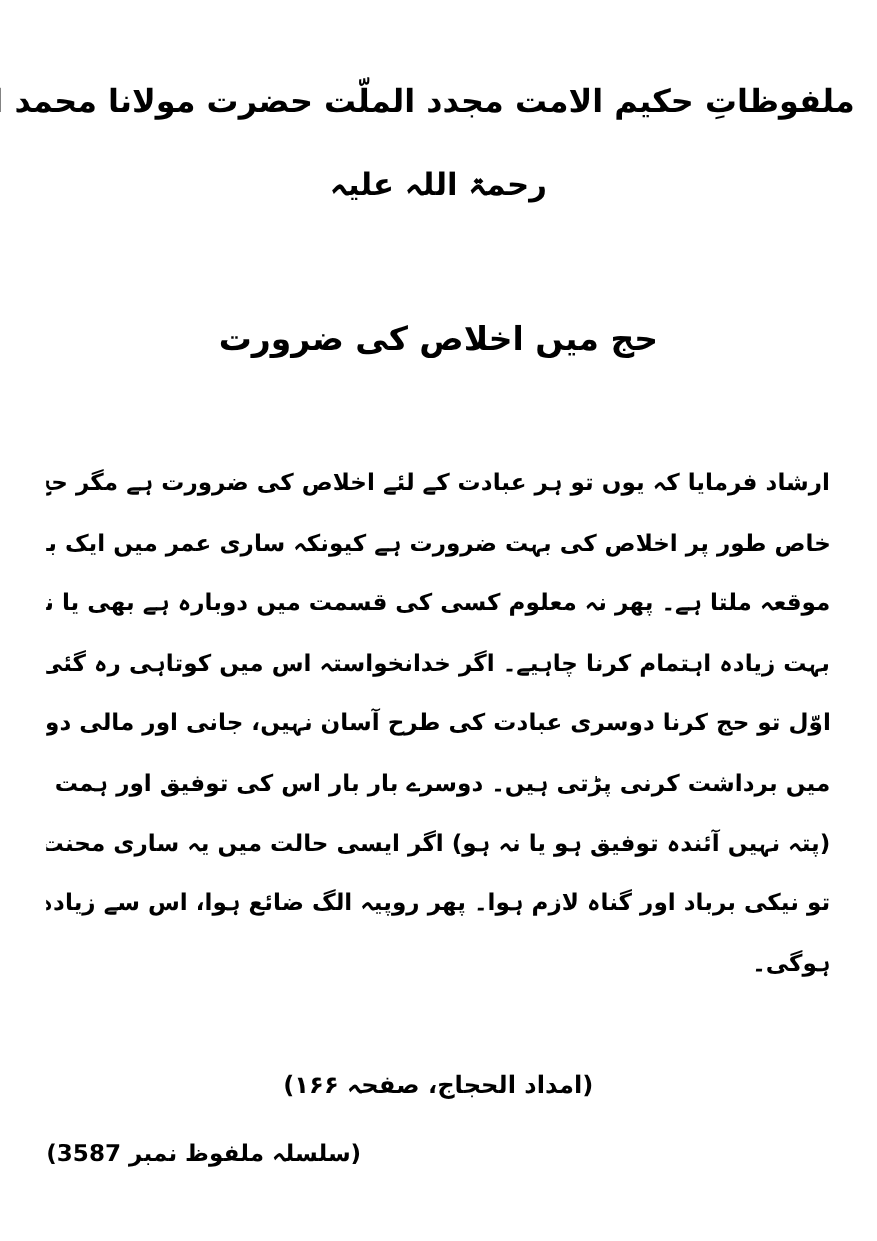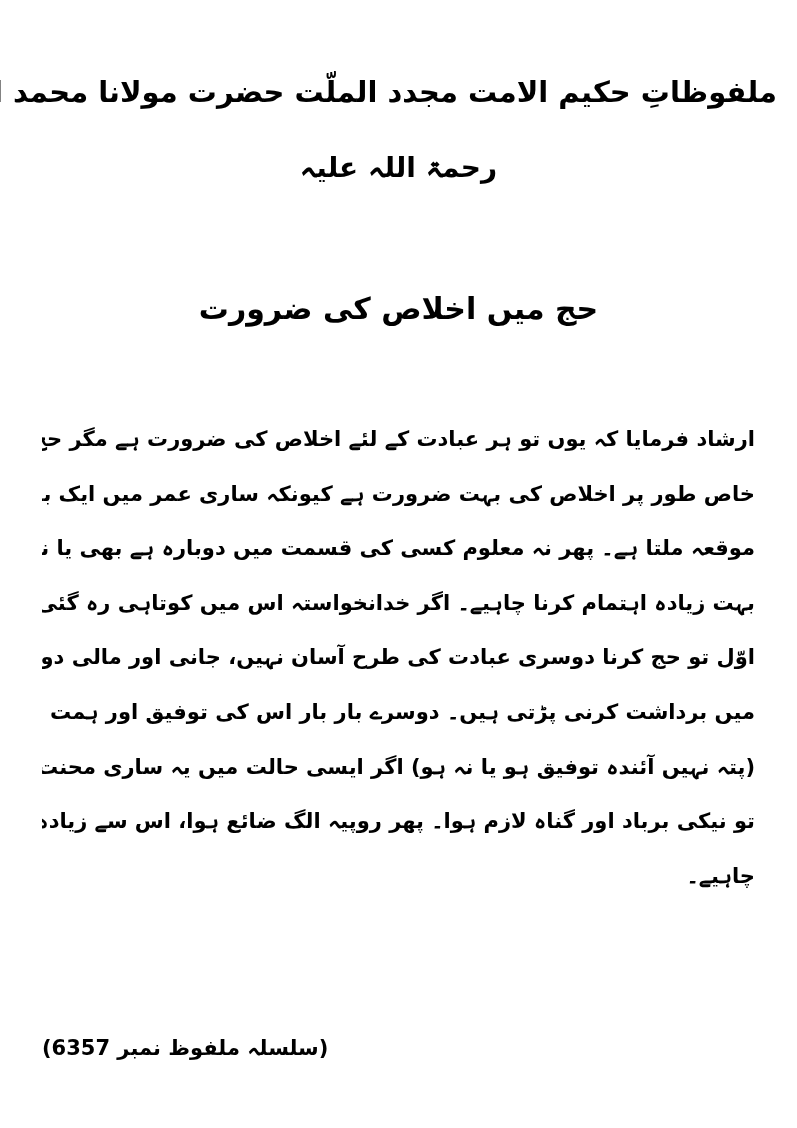--- a/index.html
+++ b/index.html
@@ -83,19 +83,20 @@
 
   <div class="body-text">
     <div class="body-line">ارشاد فرمایا کہ یوں تو ہر عبادت کے لئے اخلاص کی ضرورت ہے مگر حج کے لئے</div>
     <div class="body-line">خاص طور پر اخلاص کی بہت ضرورت ہے کیونکہ ساری عمر میں ایک بار اس کے ادا کرنے کا</div>
     <div class="body-line">موقعہ ملتا ہے۔ پھر نہ معلوم کسی کی قسمت میں دوبارہ ہے بھی یا نہیں تو ایسی عبادت میں</div>
     <div class="body-line">بہت زیادہ اہتمام کرنا چاہیے۔ اگر خدانخواستہ اس میں کوتاہی رہ گئی تو بڑی ناکامی ہوگی۔</div>
     <div class="body-line">اوّل تو حج کرنا دوسری عبادت کی طرح آسان نہیں، جانی اور مالی دونوں قسم کی مشقتیں اس</div>
     <div class="body-line">میں برداشت کرنی پڑتی ہیں۔ دوسرے بار بار اس کی توفیق اور ہمت ہونا بھی محتمل ہے</div>
     <div class="body-line">(پتہ نہیں آئندہ توفیق ہو یا نہ ہو) اگر ایسی حالت میں یہ ساری محنت اخلاص سے خالی ہوئی</div>
     <div class="body-line">تو نیکی برباد اور گناہ لازم ہوا۔ پھر روپیہ الگ ضائع ہوا، اس سے زیادہ ناکامی اور کیا</div>
-    <div class="body-line last">چاہیے۔</div>
+    <div class="body-line last">ہوگی۔</div>
   </div>
 
+  <div class="reference">(امداد الحجاج، صفحہ ۱۶۶)</div>
 
-  <div class="series">(سلسلہ ملفوظ نمبر 6357)</div>
+  <div class="series">(سلسلہ ملفوظ نمبر 3587)</div>
 
 </div>
 
 </body></html>

